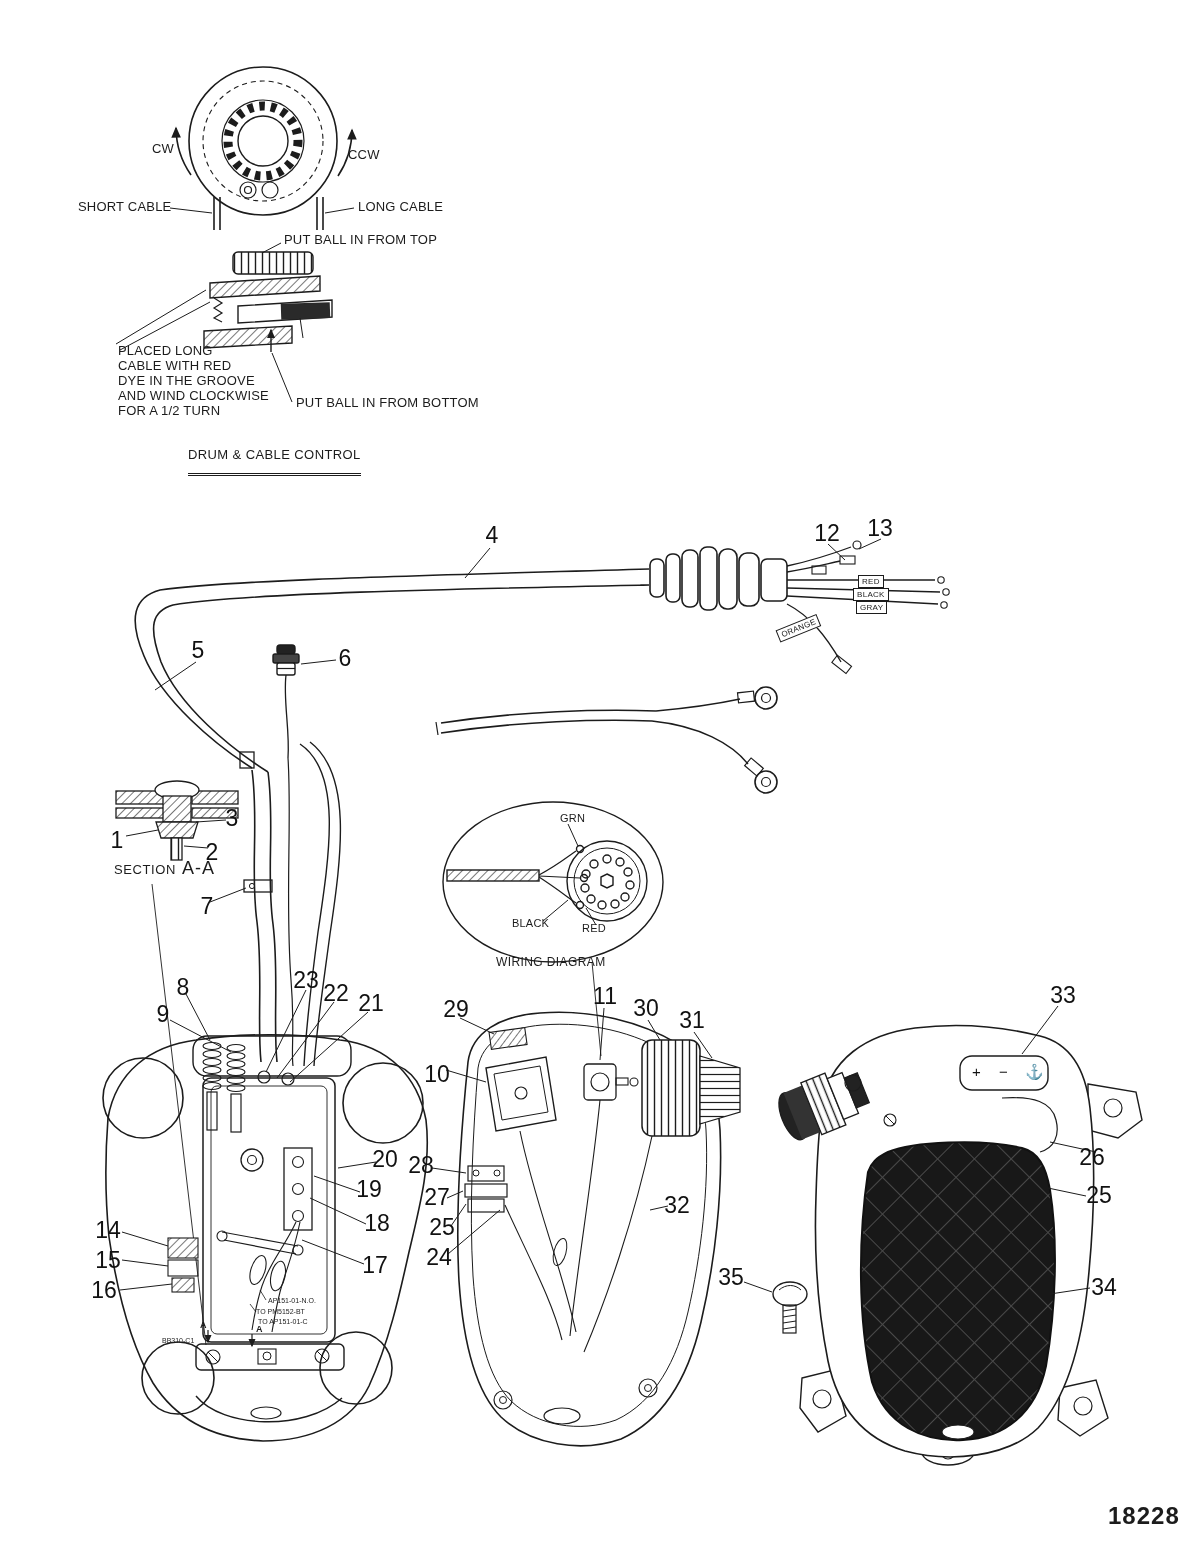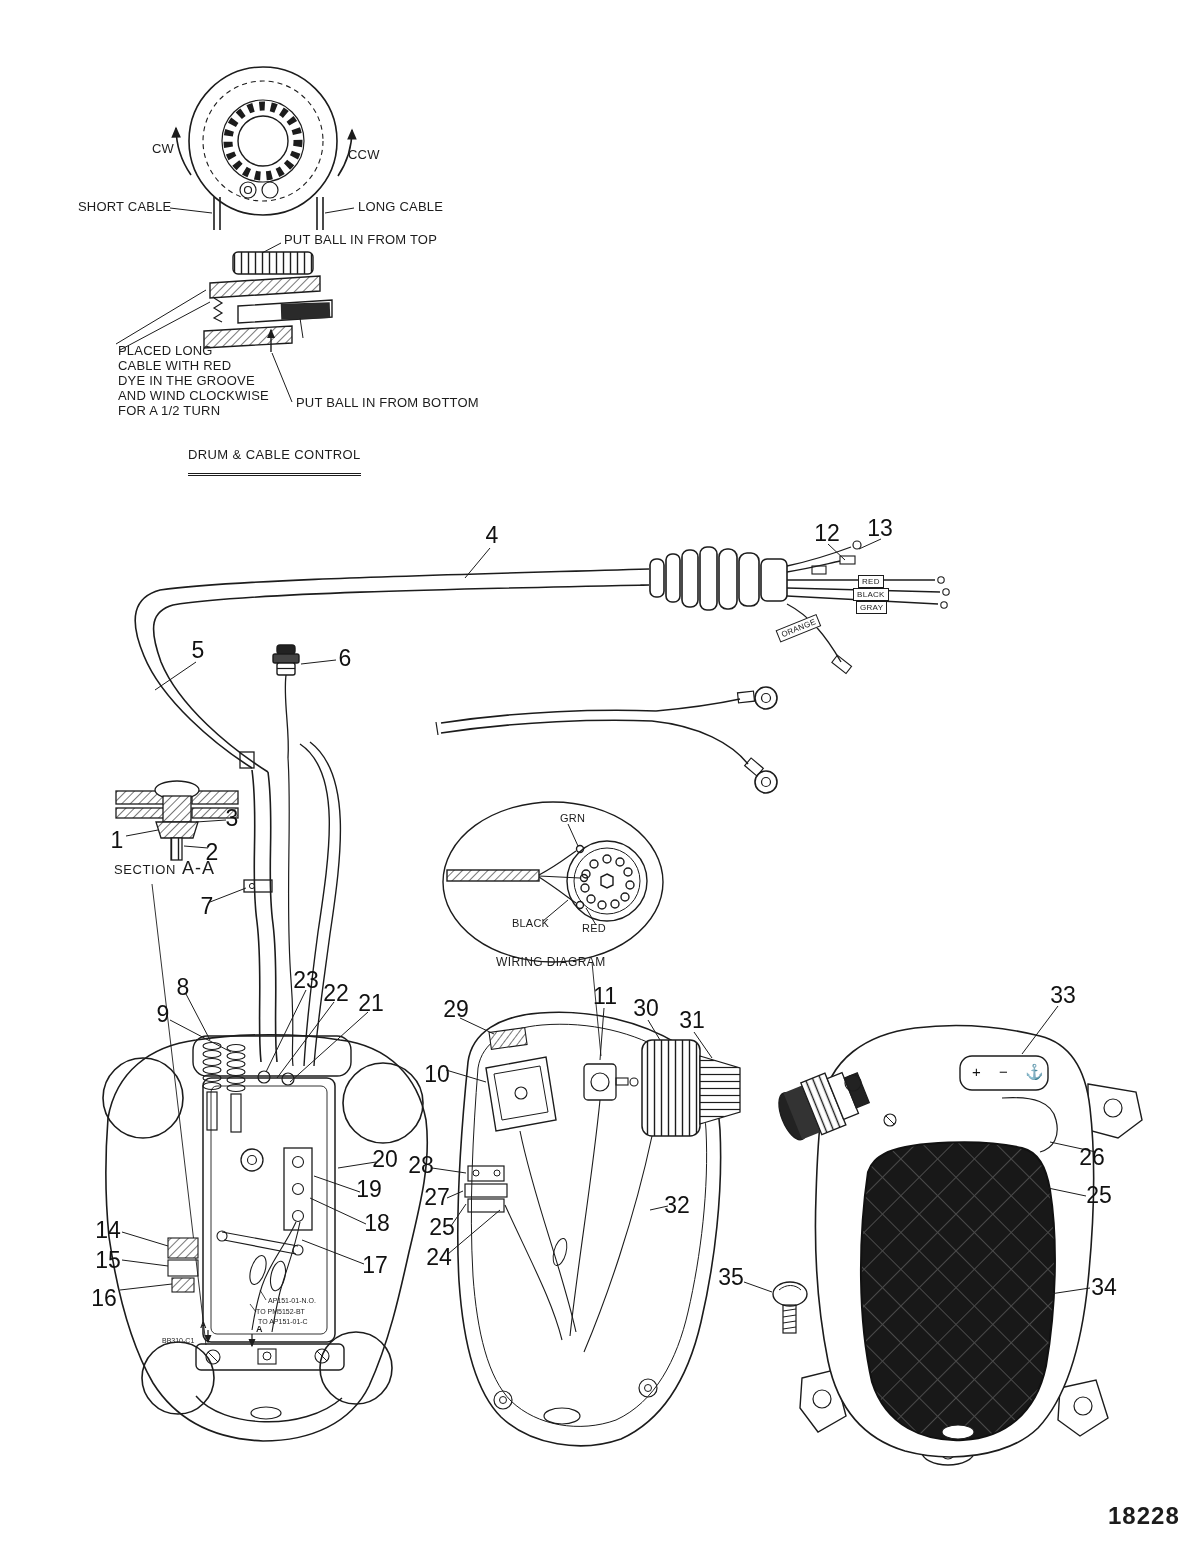--- a/index.html
+++ b/index.html
@@ -395,21 +395,21 @@
       <div class="callout" style="left: 345px; top: 658px;">6</div>
       <div class="callout" style="left: 207px; top: 906px;">7</div>
       <div class="callout" style="left: 183px; top: 987px;">8</div>
       <div class="callout" style="left: 163px; top: 1014px;">9</div>
       <div class="callout" style="left: 437px; top: 1067px; margin-top: 7px;">10</div>
       <div class="callout" style="left: 605px; top: 996px;">11</div>
       <div class="callout" style="left: 827px; top: 533px;">12</div>
       <div class="callout" style="left: 880px; top: 528px;">13</div>
       <div class="callout" style="left: 108px; top: 1230px;">14</div>
       <div class="callout" style="left: 108px; top: 1260px;">15</div>
-      <div class="callout" style="left: 104px; top: 1290px; margin-top: 8px;">16</div>
+      <div class="callout" style="left: 104px; top: 1290px;">16</div>
       <div class="callout" style="left: 375px; top: 1265px;">17</div>
       <div class="callout" style="left: 377px; top: 1223px;">18</div>
       <div class="callout" style="left: 369px; top: 1189px;">19</div>
       <div class="callout" style="left: 385px; top: 1159px;">20</div>
       <div class="callout" style="left: 371px; top: 1003px;">21</div>
       <div class="callout" style="left: 336px; top: 993px;">22</div>
       <div class="callout" style="left: 306px; top: 980px;">23</div>
       <div class="callout" style="left: 439px; top: 1257px;">24</div>
       <div class="callout" style="left: 442px; top: 1227px;">25</div>
       <div class="callout" style="left: 1092px; top: 1149px; margin-top: 8px;">26</div>

